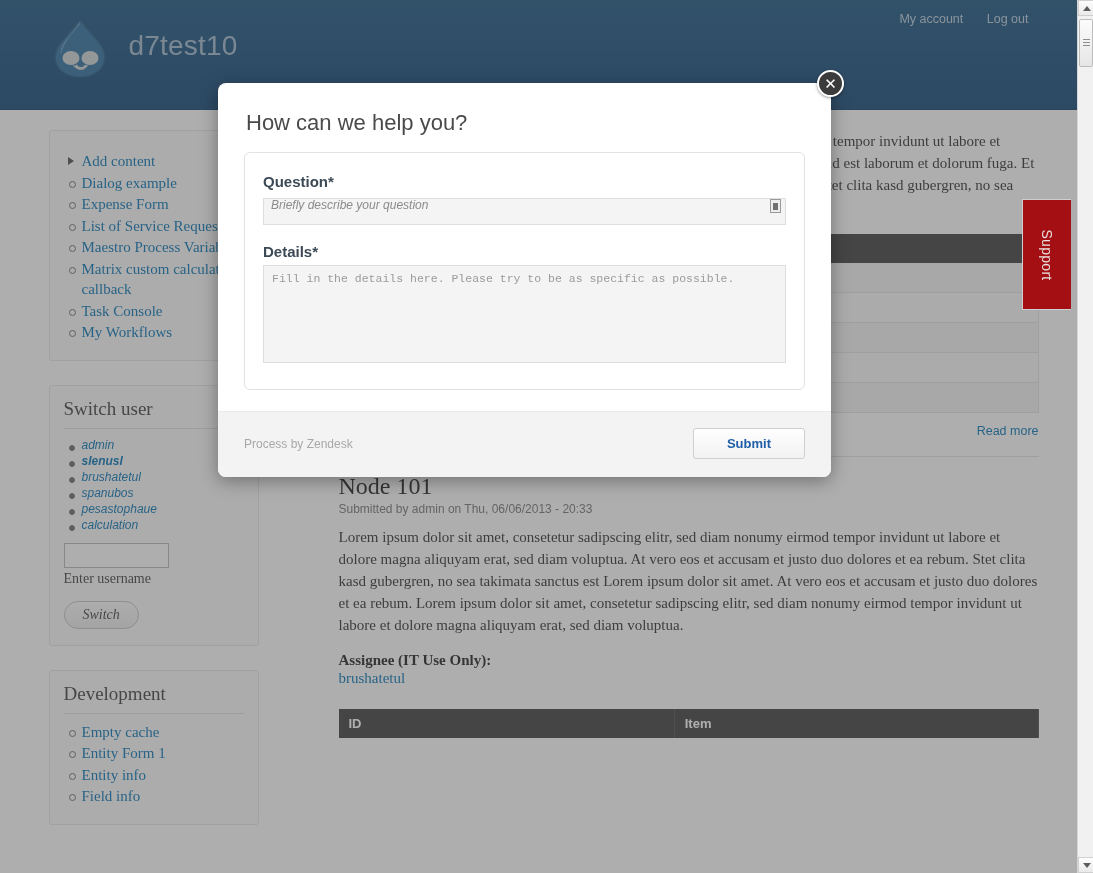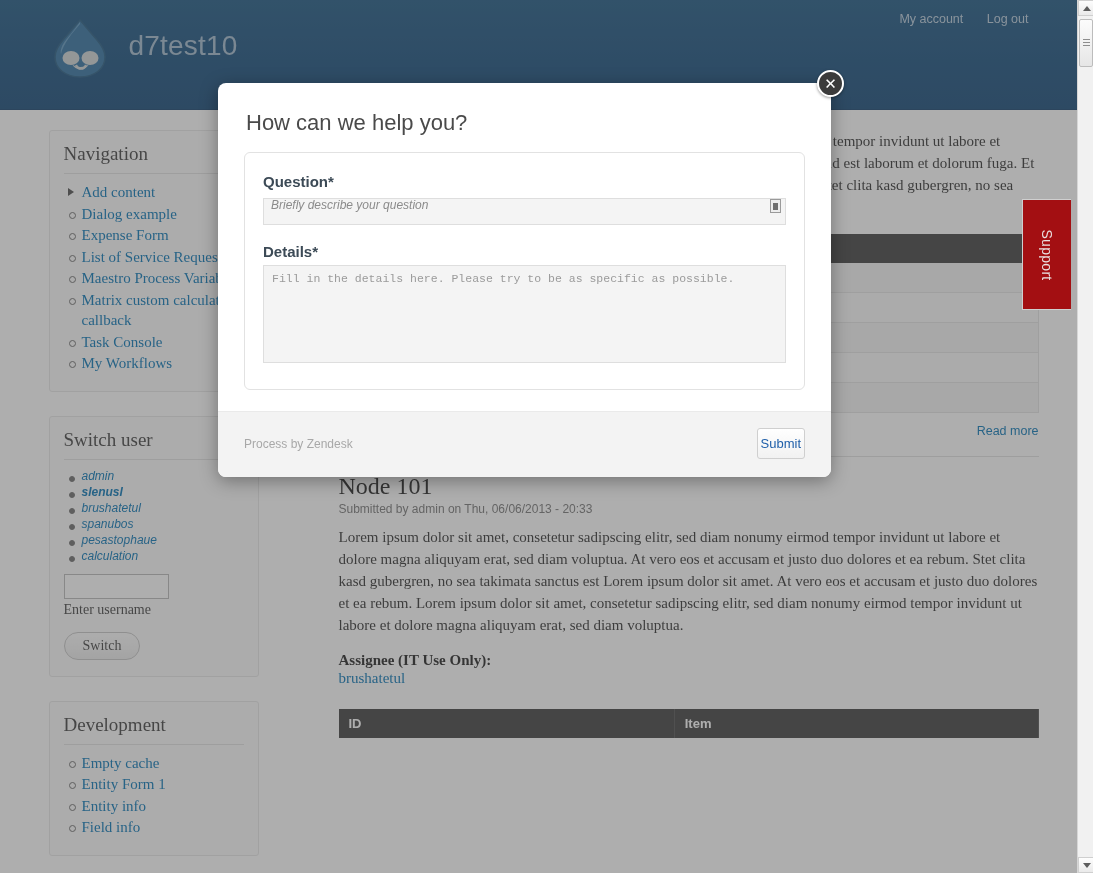--- a/index.html
+++ b/index.html
@@ -189,20 +189,21 @@
   .su-btn {
     margin-top: 14px;
     padding: 5px 18px;
     border: 1px solid #c4c4c4;
     border-radius: 14px;
     background: linear-gradient(180deg,#fdfdfd,#ececec);
     font-family: "Liberation Serif", serif;
     font-size: 14px;
     color: #3c3c3c;
     cursor: pointer;
+    font-style: italic;
   }
 
   
   .content {
     position: absolute;
     left: 300px;
     top: 20px;
     width: 700px;
   }
   .lead {
@@ -423,27 +424,27 @@
     display: flex;
     align-items: center;
     justify-content: space-between;
     margin-top: 21px;
   }
   .powered {
     font-size: 12px;
     color: #a8a8a8;
   }
   .submit-btn {
-    padding: 7px 3px;
+    padding: 7px 33px;
     background: linear-gradient(180deg,#ffffff,#f1f1f1);
     border: 1px solid #cfcfcf;
     border-radius: 3px;
     color: #1f5fa9;
     font-size: 13px;
-    font-weight: normal;
+    font-weight: bold;
     cursor: pointer;
   }
 
   
   #scrollbar {
     position: absolute;
     right: 0; top: 0;
     width: 16px;
     height: 873px;
     background: #f1f1f1;
@@ -512,21 +513,20 @@
 
       </div>
     </div>
 
     <div class="body-area">
       <div class="body-inner">
 
         <div class="sidebar">
 
           <div class="block">
-            <h2>Navigation</h2>
             <ul>
               <li class="expandable"><a href="#">Add content</a></li>
               <li><a href="#">Dialog example</a></li>
               <li><a href="#">Expense Form</a></li>
               <li><a href="#">List of Service Requests</a></li>
               <li><a href="#">Maestro Process Variables</a></li>
               <li><a href="#">Matrix custom calculation callback</a></li>
               <li><a href="#">Task Console</a></li>
               <li><a href="#">My Workflows</a></li>
             </ul>

